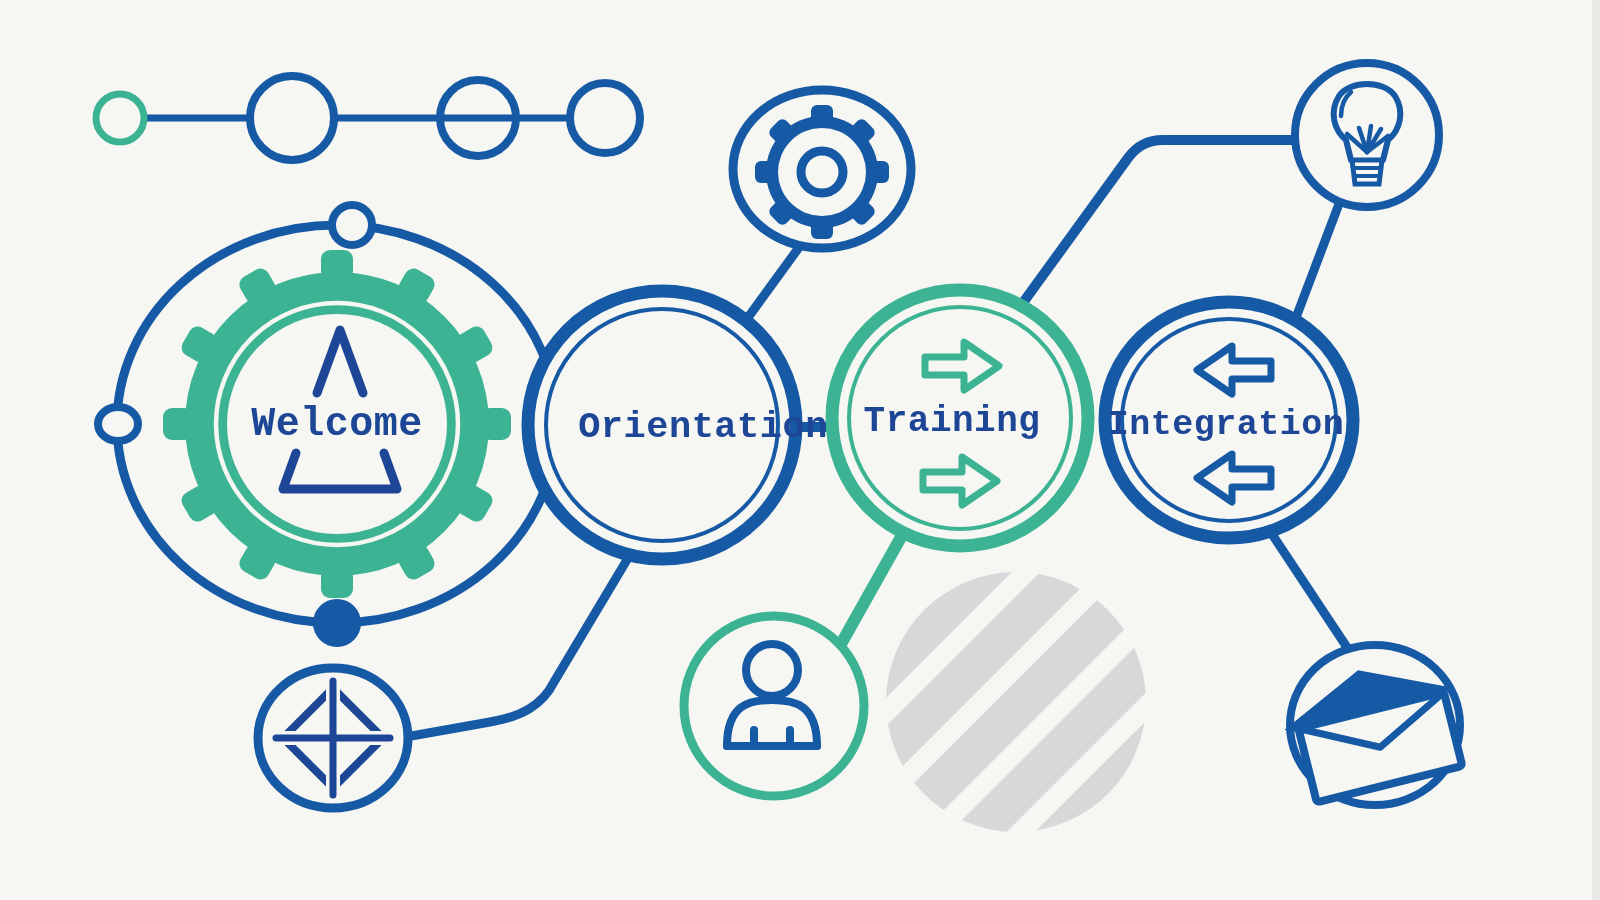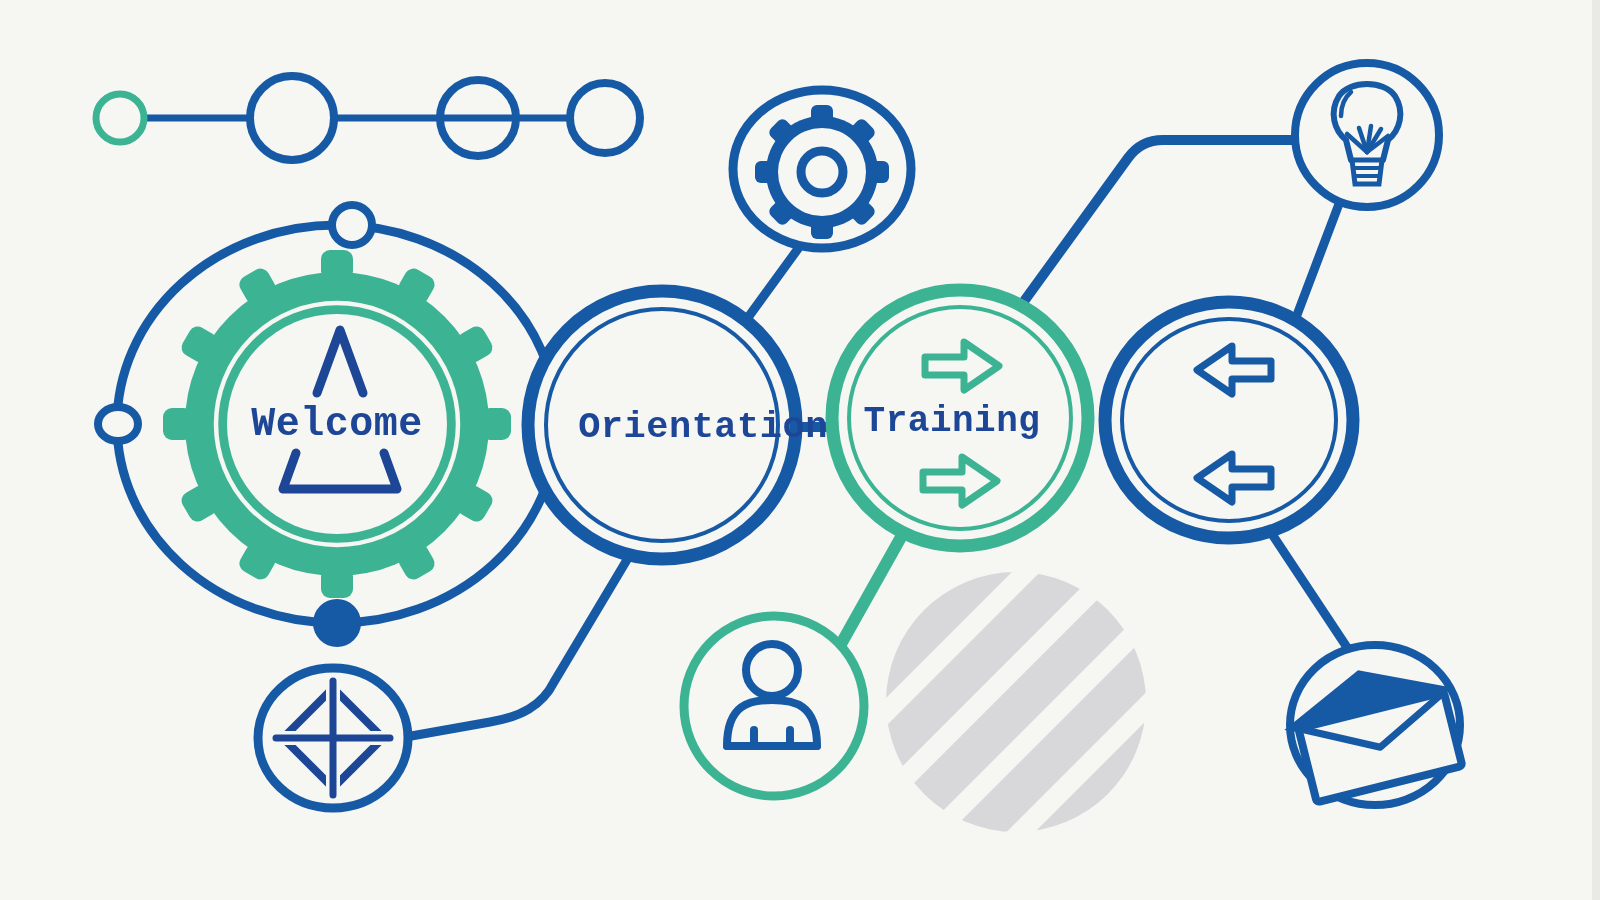--- a/index.html
+++ b/index.html
@@ -180,13 +180,14 @@
     <circle cx="120" cy="118" r="24" fill="#f6f6f3" stroke="#3cb493" stroke-width="7"></circle>
     <circle cx="292" cy="118" r="42" fill="#f6f6f3" stroke="#1659a5" stroke-width="8"></circle>
     <circle cx="478" cy="118" r="38" fill="none" stroke="#1659a5" stroke-width="8"></circle>
     <circle cx="605" cy="118" r="35" fill="#f6f6f3" stroke="#1659a5" stroke-width="8"></circle>
   </g>
 </svg>
 
 <div class="node-label lbl-welcome">Welcome</div>
 <div class="node-label lbl-orientation">Orientation</div>
 <div class="node-label lbl-training">Training</div>
+<div class="node-label lbl-integration">Integration</div>
 </div>
 
 </body></html>

